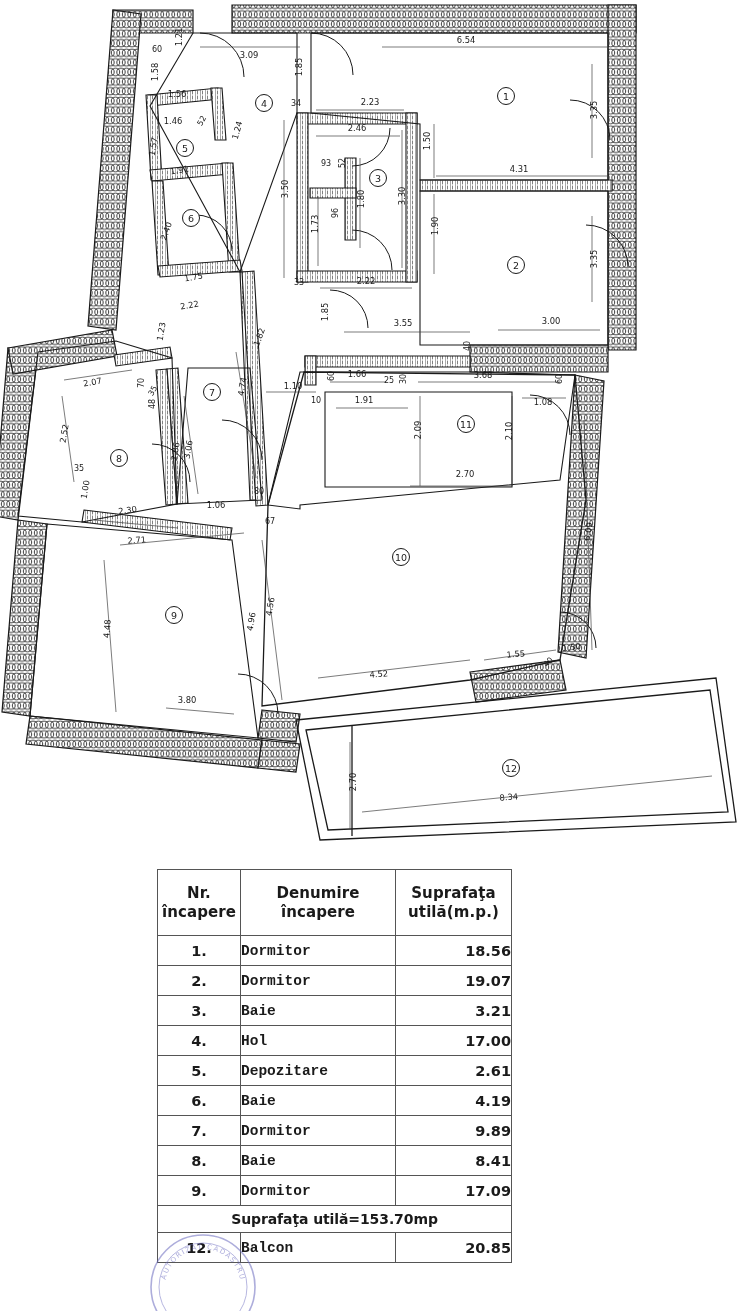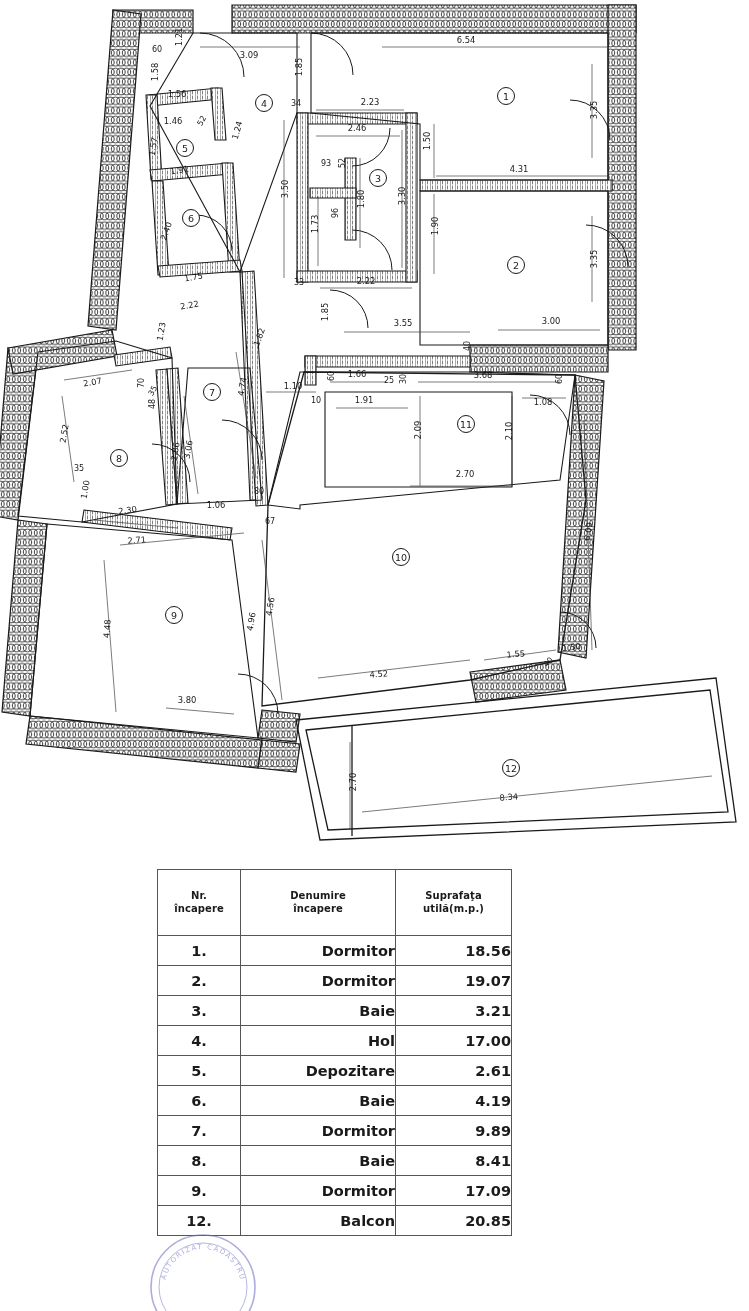--- a/index.html
+++ b/index.html
@@ -42,35 +42,36 @@
     color: #1a1a1a;
     padding: 0;
     vertical-align: middle;
   }
   col.c-nr { width: 83px; }
   col.c-name { width: 155px; }
   col.c-area { width: 116px; }
 
   th.hd {
     height: 66px;
-    font-size: 10px;
+    font-size: 15px;
     line-height: 1.25;
     text-align: center;
     letter-spacing: .1px;
   }
   td.r-nr {
     height: 30px;
     text-align: center;
     font-size: 14.5px;
   }
   td.r-name {
     height: 30px;
-    text-align: right;
+    text-align: left;
     padding-left: 24px;
     font-size: 14.5px;
+    font-family: Liberation Mono, monospace;
   }
   td.r-area {
     height: 30px;
     text-align: right;
     font-size: 14.5px;
   }
   td.r-total {
     height: 27px;
     text-align: center;
     font-size: 14px;
@@ -452,20 +453,23 @@
             <td class="r-nr">8.</td>
             <td class="r-name">Baie</td>
             <td class="r-area">8.41</td>
           </tr>
           <tr>
             <td class="r-nr">9.</td>
             <td class="r-name">Dormitor</td>
             <td class="r-area">17.09</td>
           </tr>
           <tr>
+            <td class="r-total" colspan="3">Suprafaţa utilă=153.70mp</td>
+          </tr>
+          <tr>
             <td class="r-nr">12.</td>
             <td class="r-name">Balcon</td>
             <td class="r-area">20.85</td>
           </tr>
         </tbody>
     </table>
   </div>
 
   <svg id="stamp" viewBox="0 0 110 110">
     <circle cx="55" cy="55" r="52" fill="none" stroke="#6b6bbf" stroke-width="1.6"></circle>

